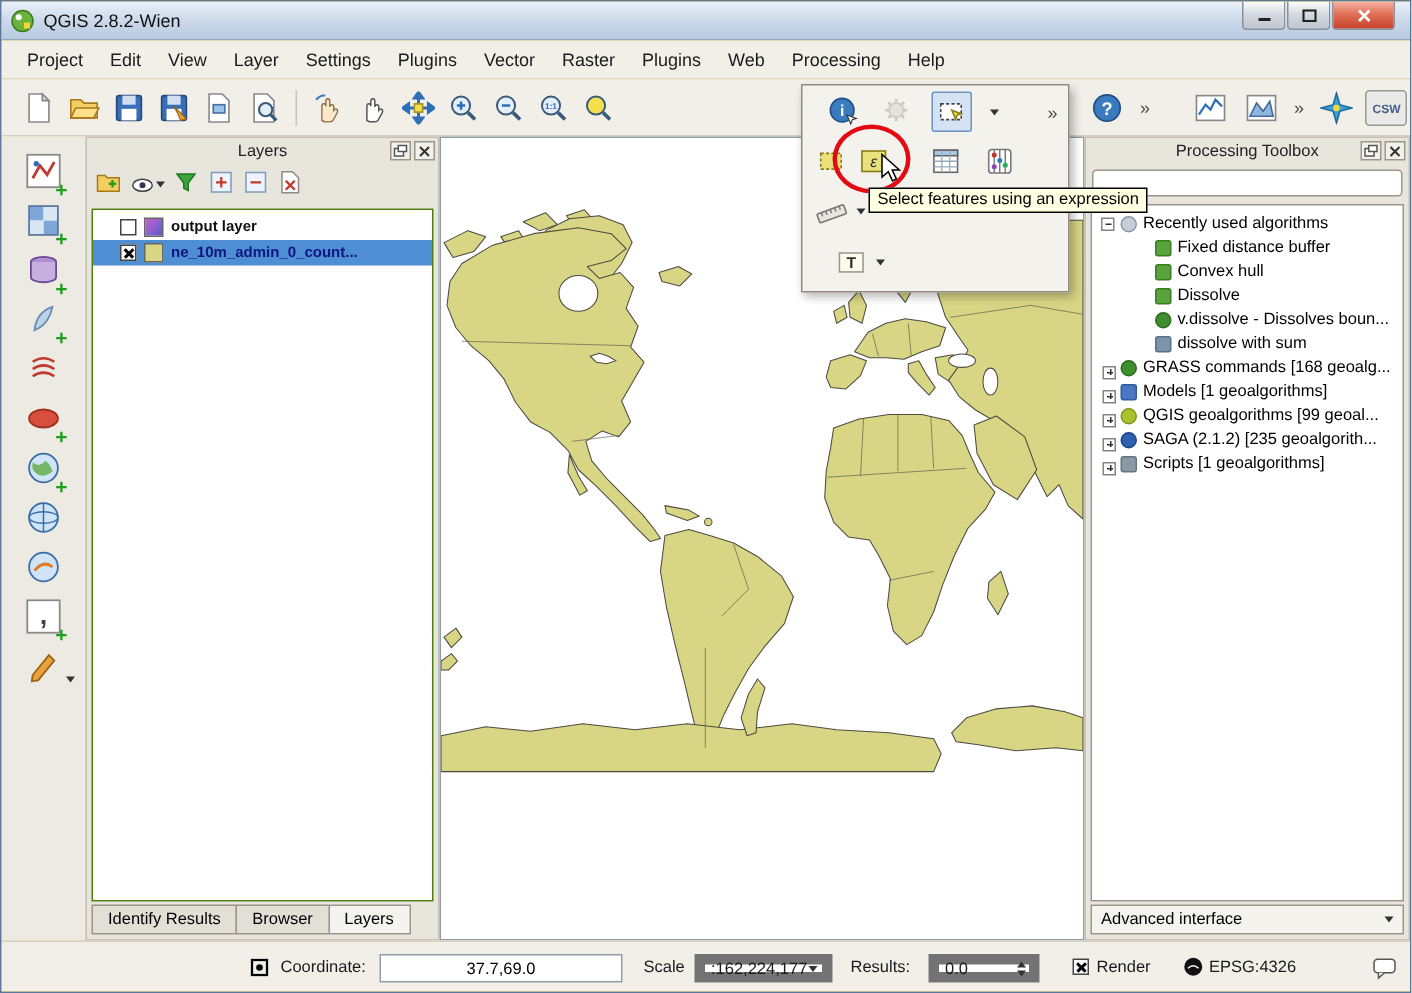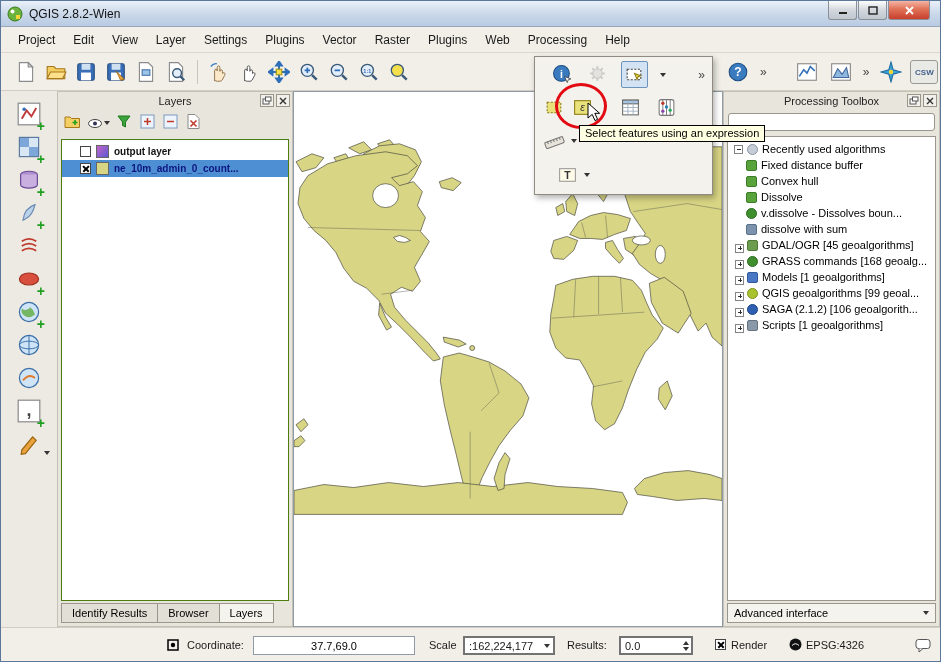--- a/index.html
+++ b/index.html
@@ -57,21 +57,21 @@
 .lrow.selected{background:#4e8ed3}
 .lrow.selected .lname{color:#0d1680;}
 .dock-tabs{position:absolute;left:3px;bottom:3px;height:20px;display:flex}
 .dtab{border:1px solid #9a968c;background:#e2dfd6;padding:3px 10px 0 10px;font-size:11px;margin-right:-1px;white-space:nowrap}
 .dtab.active{background:#f5f3ed}
 
 
 .proc-search{position:absolute;left:4px;top:21px;right:4px;height:18px;border:1px solid #9a968c;border-radius:3px;background:#fff;font:11px "Liberation Sans",sans-serif;padding:0 5px}
 .proc-tree{position:absolute;left:3px;right:3px;top:44px;bottom:25px;background:#fff;border:1px solid #9a968c;padding-top:4px;font-size:11px;overflow:hidden}
 .prow{display:flex;align-items:center;height:16px;gap:4px;padding-left:6px;white-space:nowrap}
-.prow.child{padding-left:18px}
+.prow.child{padding-left:42px}
 .expander{width:9px;height:9px;border:1px solid #848484;background:#fff;position:relative;flex:none}
 .expander::before{content:"";position:absolute;left:1.5px;right:1.5px;top:3.5px;height:1px;background:#333}
 .expander.plus::after{content:"";position:absolute;top:1.5px;bottom:1.5px;left:3.5px;width:1px;background:#333}
 .picon{width:11px;height:11px;flex:none;border-radius:2px}
 .i-recent{background:#c7cdd6;border:1px solid #8a94a4;border-radius:50%}
 .i-alg{background:#58a33b;border:1px solid #3c7a26}
 .i-grass{background:#3f8f2f;border:1px solid #2a6b1e;border-radius:50%}
 .i-script{background:#7d93ad;border:1px solid #5a7086}
 .i-gdal{background:#6d9c4f;border:1px solid #4e7a36}
 .i-models{background:#4a77c4;border:1px solid #2f5aa0}
@@ -83,21 +83,21 @@
 .proc-footer .caret{margin-left:auto}
 
 
 .map{position:absolute;left:292px;top:90px;width:430px;bottom:34px;background:#fff;border:1px solid #8f9ba6}
 .map svg{width:100%;height:100%;display:block}
 
 
 .statusbar{position:absolute;left:0;right:0;bottom:0;height:34px;background:#f1efe8;border-top:1px solid #d2cec4;font-size:11px;color:#1a1a1a}
 .sb{position:absolute;top:8px}
 .sb-field{border:1px solid #8f9ba6;background:#fff;height:19px;font:11px "Liberation Sans",sans-serif}
-.sb-combo{display:flex;align-items:center;border:2px solid #737373;background:#fff;height:19px;padding-left:4px}
+.sb-combo{display:flex;align-items:center;border:7px solid #737373;background:#fff;height:19px;padding-left:4px}
 .sb-combo .caret{margin-left:auto;margin-right:3px}
 .spin{display:flex;flex-direction:column;justify-content:center;gap:2px;margin-left:auto;padding-right:2px}
 .up{width:0;height:0;border-left:3px solid transparent;border-right:3px solid transparent;border-bottom:4px solid #333}
 .dn{width:0;height:0;border-left:3px solid transparent;border-right:3px solid transparent;border-top:4px solid #333}
 
 
 .attr-popup{position:absolute;left:533px;top:55px;width:179px;height:139px;background:#f4f2ec;border:1px solid #8f8b82;box-shadow:2px 3px 6px rgba(0,0,0,.3);z-index:40}
 .prowbar{position:absolute;left:0;right:0;display:flex;align-items:center}
 .pp-btn{width:27px;height:27px;display:flex;align-items:center;justify-content:center;flex:none}
 .pp-btn svg{width:21px;height:21px}
@@ -521,42 +521,37 @@
       <div class="prow child">
           <span class="picon i-grass"></span>
           <span>v.dissolve - Dissolves boun...</span>
         </div>
       <div class="prow child">
           <span class="picon i-script"></span>
           <span>dissolve with sum</span>
         </div>
       <div class="prow">
           <span class="expander plus"></span>
-          <span class="picon i-gdal"></span>
-          <span>GDAL/OGR [45 geoalgorithms]</span>
-        </div>
-      <div class="prow">
-          <span class="expander plus"></span>
           <span class="picon i-grass"></span>
           <span>GRASS commands [168 geoalg...</span>
         </div>
       <div class="prow">
           <span class="expander plus"></span>
           <span class="picon i-models"></span>
           <span>Models [1 geoalgorithms]</span>
         </div>
       <div class="prow">
           <span class="expander plus"></span>
           <span class="picon i-qgis"></span>
           <span>QGIS geoalgorithms [99 geoal...</span>
         </div>
       <div class="prow">
           <span class="expander plus"></span>
           <span class="picon i-saga"></span>
-          <span>SAGA (2.1.2) [106 geoalgorith...</span>
+          <span>SAGA (2.1.2) [235 geoalgorith...</span>
         </div>
       <div class="prow">
           <span class="expander plus"></span>
           <span class="picon i-scripts"></span>
           <span>Scripts [1 geoalgorithms]</span>
         </div>
     </div>
     <div class="proc-footer">
       <span>Advanced interface</span>
       <span class="caret"></span>

